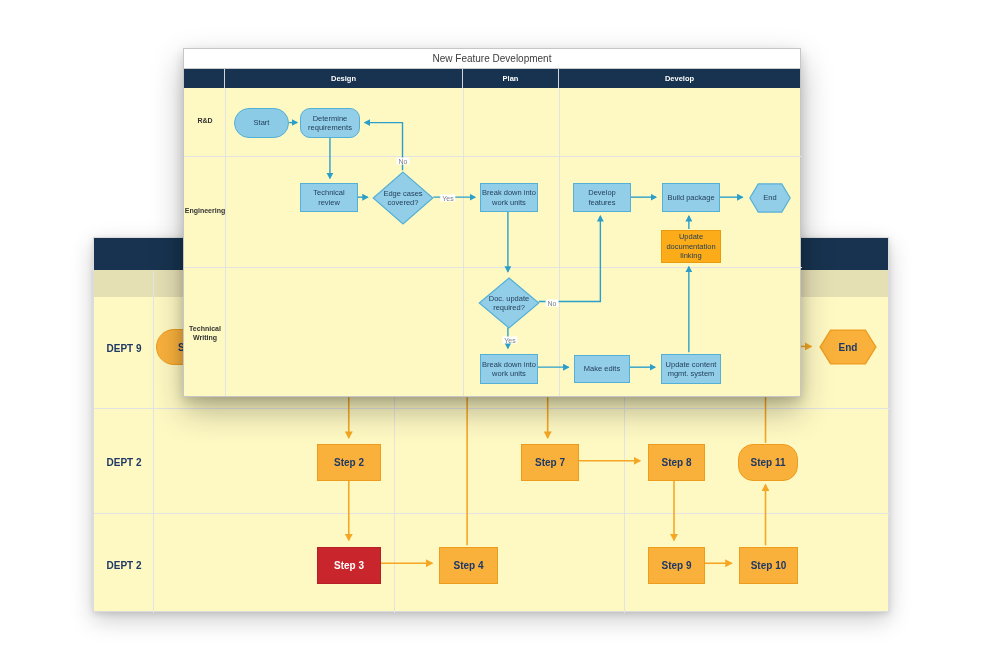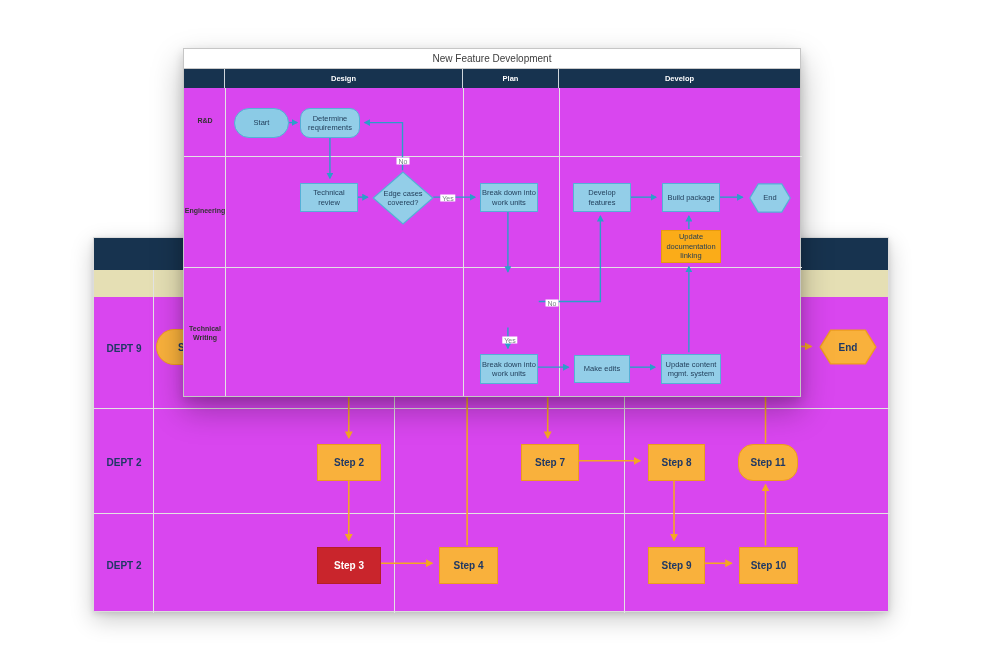--- a/index.html
+++ b/index.html
@@ -13,21 +13,21 @@
     --orange-line:#F5A623;
     --red:#C9252C;
     --navy-text:#1F3864;
     --grid:#E3E3E3;
   }
   *{margin:0;padding:0;box-sizing:border-box;}
   html,body{background:#fff;}
   body{font-family:"Liberation Sans",sans-serif;}
   .stage{position:relative;width:985px;height:657px;background:#fff;overflow:hidden;}
 
-  .chart{position:absolute;background:#d946ef;}
+  .chart{position:absolute;background:#fef9c3;}
   .bg-chart{left:93px;top:237px;width:796px;height:375px;border:1px solid #DCDCDC;
             box-shadow:0 8px 22px rgba(0,0,0,.20), 0 2px 6px rgba(0,0,0,.12);}
   .fg-chart{left:183px;top:48px;width:618px;height:349px;border:1px solid #C6C6C6;
             box-shadow:0 14px 30px rgba(0,0,0,.28), 0 4px 10px rgba(0,0,0,.15);}
   .vline{position:absolute;width:1px;background:var(--grid);}
   .hline{position:absolute;height:1px;background:var(--grid);}
 
   
   .fg-titlebar{position:absolute;left:0;top:0;width:100%;height:20px;background:#fff;
                border-bottom:1px solid #C9C9C9;display:flex;align-items:center;justify-content:center;
@@ -213,20 +213,26 @@
     </div>
     <div class="node polywrap" style="left:565px;top:134px;width:42px;height:30px;">
       <svg viewBox="0 0 100 100" preserveAspectRatio="none">
           <polygon class="poly-blue" points="22,3 78,3 98,50 78,97 22,97 2,50"></polygon>
         </svg>
       <span class="lbl">End</span>
     </div>
     <div class="node fg-node fg-orange" style="left:477px;top:181px;width:60px;height:33px;">
       <span>Update documentation linking</span>
     </div>
+    <div class="node polywrap" style="left:294px;top:228px;width:62px;height:52px;">
+      <svg viewBox="0 0 100 100" preserveAspectRatio="none">
+          <polygon class="poly-blue" points="50,2 98,50 50,98 2,50"></polygon>
+        </svg>
+      <span class="lbl">Doc. update required?</span>
+    </div>
     <div class="node fg-node" style="left:296px;top:305px;width:58px;height:30px;">
       <span>Break down into work units</span>
     </div>
     <div class="node fg-node" style="left:390px;top:306px;width:56px;height:28px;">
       <span>Make edits</span>
     </div>
     <div class="node fg-node" style="left:477px;top:305px;width:60px;height:30px;">
       <span>Update content mgmt. system</span>
     </div>
   </section>

